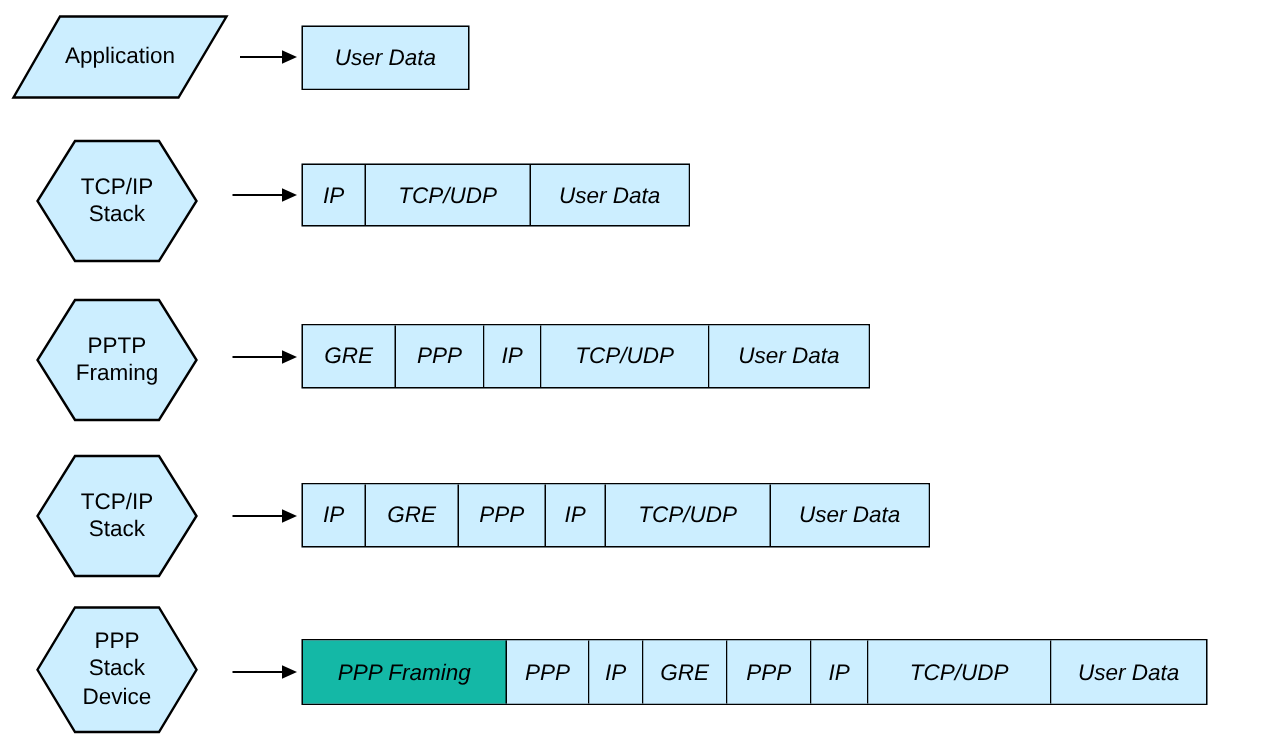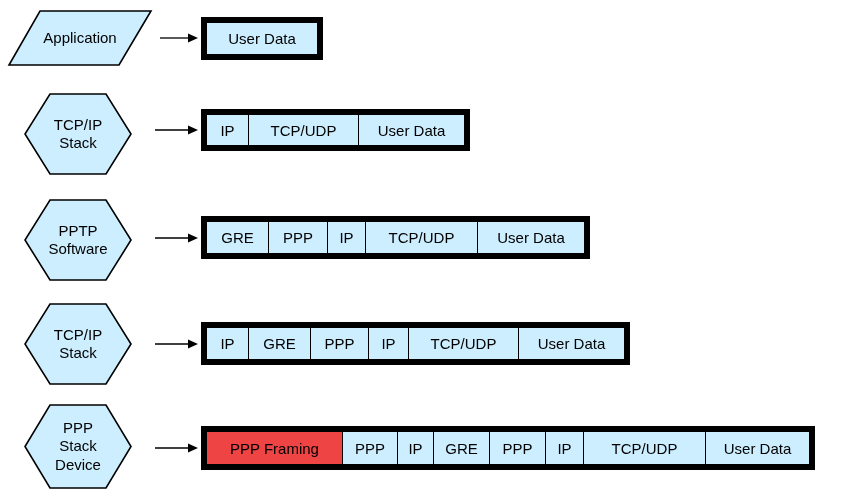--- a/index.html
+++ b/index.html
@@ -52,22 +52,23 @@
   .arrow {
     position: absolute;
     overflow: visible;
   }
 
   
   .packet {
     position: absolute;
     display: flex;
     box-sizing: border-box;
-    border: 6px solid #6d28d9;
+    border: 1px solid #6d28d9;
     background: #cceeff;
+    font-style: italic;
   }
   .seg {
     box-sizing: border-box;
     display: flex;
     align-items: center;
     justify-content: center;
     font-size: 15px;
     color: #000000;
     background: #cceeff;
     border-right: 1px solid #000000;
@@ -117,21 +118,21 @@
         <div class="seg" style="width: 105px; background: rgb(204, 238, 255); border-right-color: rgb(0, 0, 0);">User Data</div>
       </div>
     </div>
     <div class="row" style="top: 0px;">
       <div class="shape-wrap" style="left: 24px; top: 199px; width: 108px; height: 82px;">
         <svg width="108" height="82" viewBox="0 0 108 82" class="shape-svg">
           <polygon points="26,1 82,1 107,41 82,81 26,81 1,41" fill="#cceeff" stroke="#000000" stroke-width="1.6" stroke-linejoin="miter"></polygon>
         </svg>
         <div class="shape-label" style="width: 108px; height: 82px;">
           <span>PPTP</span>
-          <span>Software</span>
+          <span>Framing</span>
         </div>
       </div>
       <svg width="43" height="14" viewBox="0 0 43 14" class="arrow" style="left: 155px; top: 231px;">
         <line x1="0" y1="7" x2="34" y2="7" stroke="#000000" stroke-width="1.3"></line>
         <polygon points="33,2.5 43,7 33,11.5" fill="#000000"></polygon>
       </svg>
       <div class="packet" style="left: 201px; top: 216px; height: 43px; background: rgb(204, 238, 255); border-color: rgb(0, 0, 0);">
         <div class="seg" style="width: 62px; background: rgb(204, 238, 255); border-right-color: rgb(0, 0, 0);">GRE</div>
         <div class="seg" style="width: 59px; background: rgb(204, 238, 255); border-right-color: rgb(0, 0, 0);">PPP</div>
         <div class="seg" style="width: 38px; background: rgb(204, 238, 255); border-right-color: rgb(0, 0, 0);">IP</div>
@@ -171,21 +172,21 @@
           <span>PPP</span>
           <span>Stack</span>
           <span>Device</span>
         </div>
       </div>
       <svg width="43" height="14" viewBox="0 0 43 14" class="arrow" style="left: 155px; top: 441px;">
         <line x1="0" y1="7" x2="34" y2="7" stroke="#000000" stroke-width="1.3"></line>
         <polygon points="33,2.5 43,7 33,11.5" fill="#000000"></polygon>
       </svg>
       <div class="packet" style="left: 201px; top: 426px; height: 44px; background: rgb(204, 238, 255); border-color: rgb(0, 0, 0);">
-        <div class="seg" style="width: 136px; background: #ef4444; border-right-color: rgb(0, 0, 0);">PPP Framing</div>
+        <div class="seg" style="width: 136px; background: #14b8a6; border-right-color: rgb(0, 0, 0);">PPP Framing</div>
         <div class="seg" style="width: 55px; background: rgb(204, 238, 255); border-right-color: rgb(0, 0, 0);">PPP</div>
         <div class="seg" style="width: 36px; background: rgb(204, 238, 255); border-right-color: rgb(0, 0, 0);">IP</div>
         <div class="seg" style="width: 56px; background: rgb(204, 238, 255); border-right-color: rgb(0, 0, 0);">GRE</div>
         <div class="seg" style="width: 56px; background: rgb(204, 238, 255); border-right-color: rgb(0, 0, 0);">PPP</div>
         <div class="seg" style="width: 38px; background: rgb(204, 238, 255); border-right-color: rgb(0, 0, 0);">IP</div>
         <div class="seg" style="width: 122px; background: rgb(204, 238, 255); border-right-color: rgb(0, 0, 0);">TCP/UDP</div>
         <div class="seg" style="width: 103px; background: rgb(204, 238, 255); border-right-color: rgb(0, 0, 0);">User Data</div>
       </div>
     </div>
   </div>

